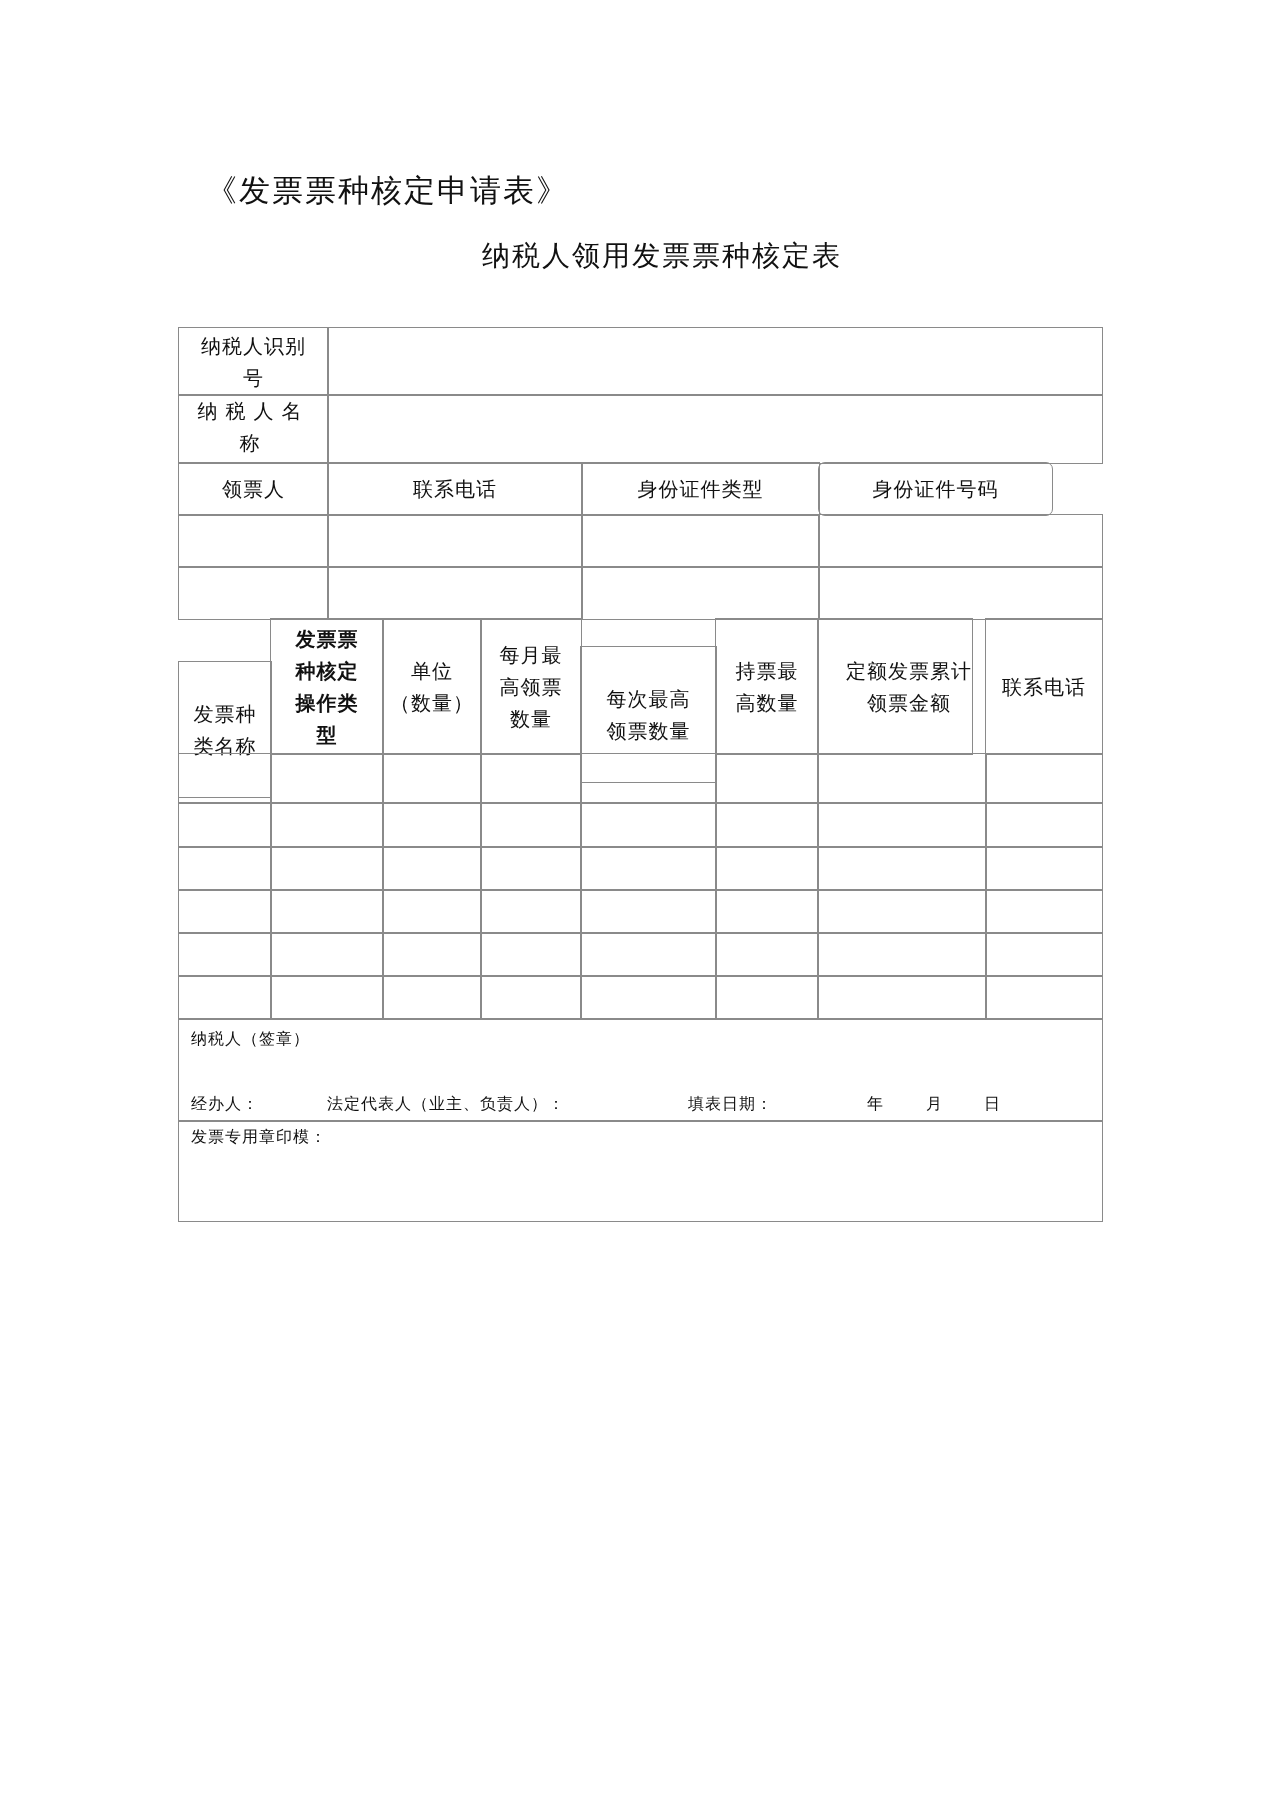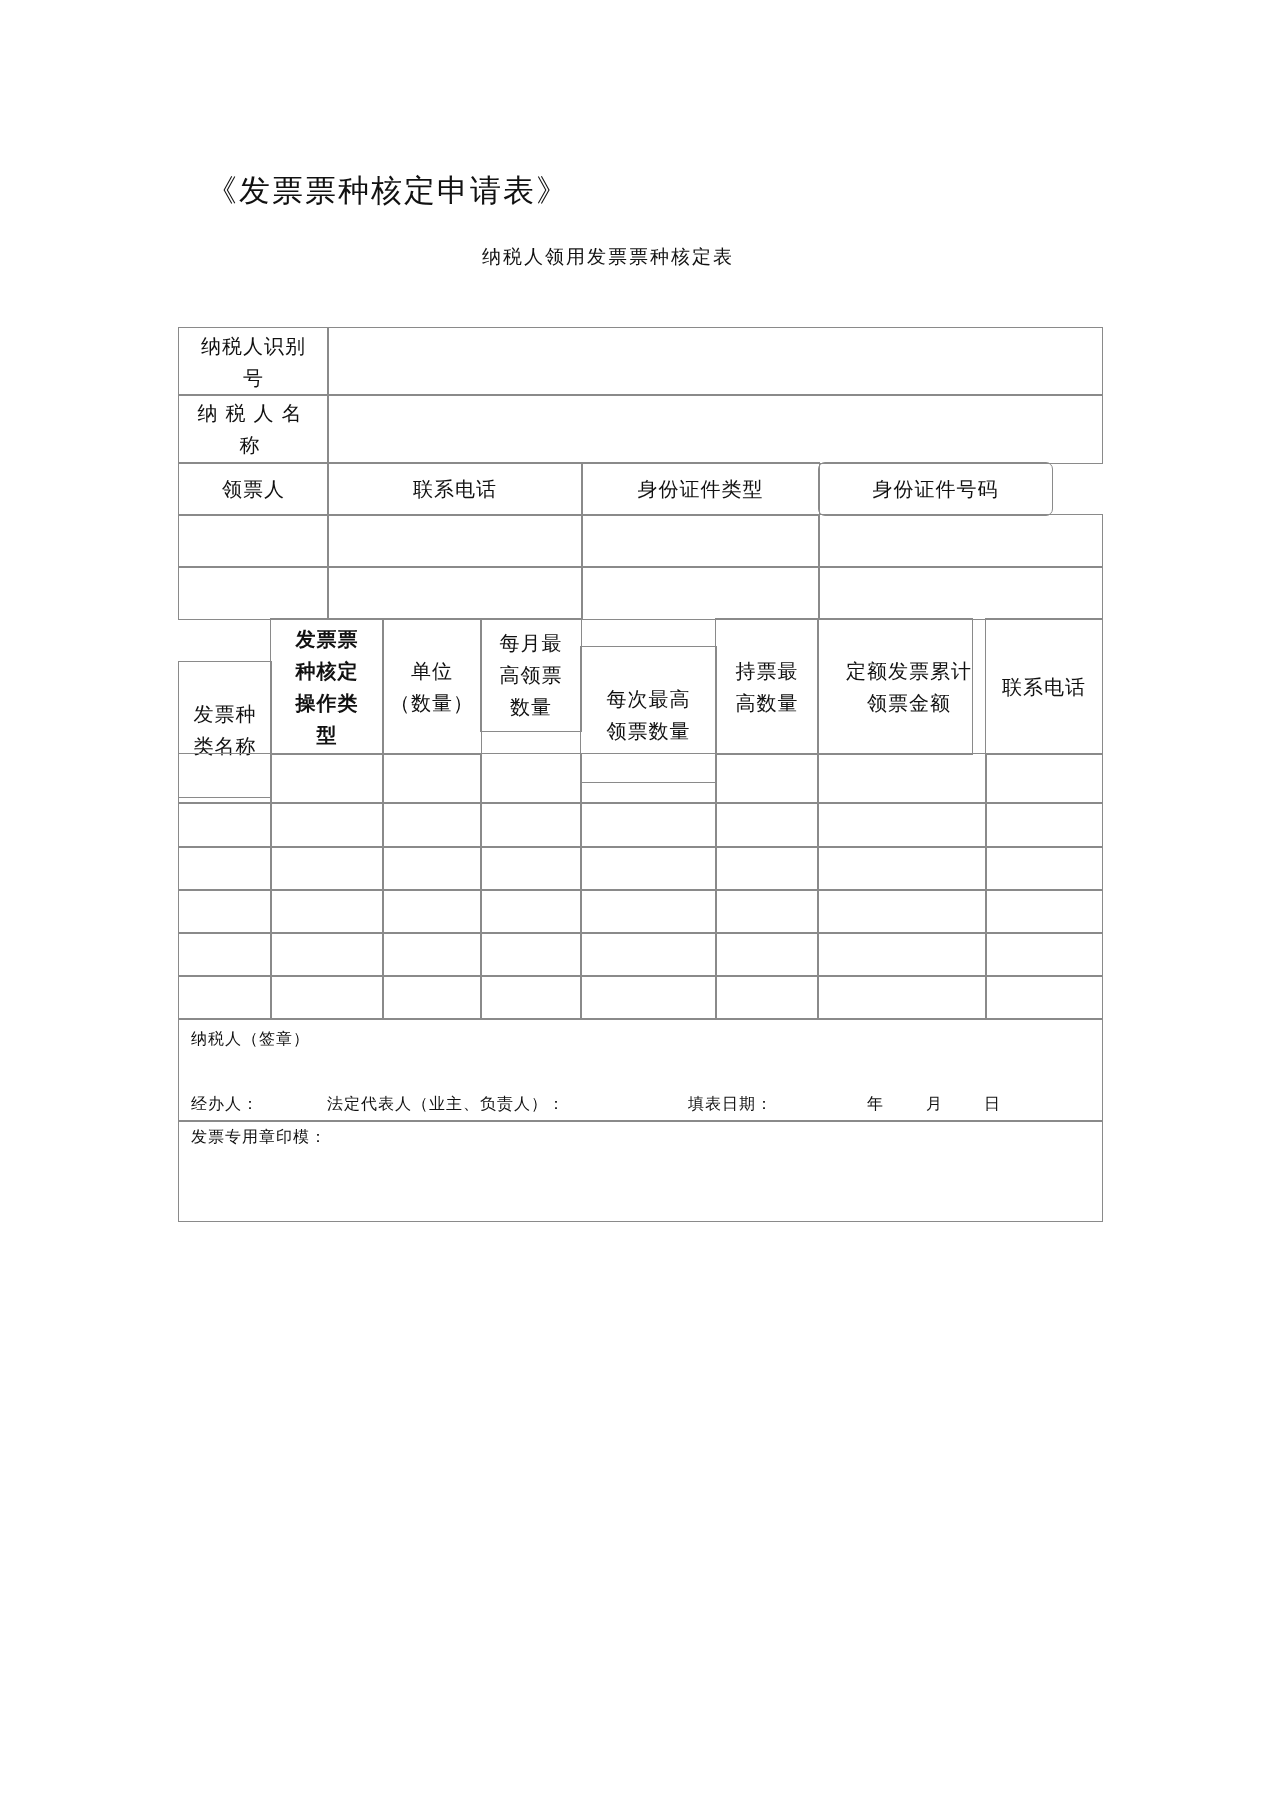--- a/index.html
+++ b/index.html
@@ -1,25 +1,25 @@
 <!DOCTYPE html>
 <html><head>
 <meta charset="utf-8">
 <style>
   html, body { margin:0; padding:0; background:#ffffff; }
   body { width:1280px; height:1810px; position:relative; overflow:hidden;
          font-family:"DejaVu Serif","Liberation Serif",serif; color:#111; }
   .doc-title { position:absolute; left:206px; top:170px; font-size:31px; letter-spacing:2px; white-space:nowrap; line-height:40px; }
-  .form-title { position:absolute; left:482px; top:238px; font-size:19px; letter-spacing:2px; white-space:nowrap; line-height:36px; }
+  .form-title { position:absolute; left:482px; top:238px; font-size:28px; letter-spacing:2px; white-space:nowrap; line-height:36px; }
   .grid { position:absolute; left:0; top:0; }
   .cell { position:absolute; box-sizing:border-box; border:1.5px solid #8a8a8a; margin:0;
           display:flex; align-items:center; justify-content:center; text-align:center;
           font-size:20px; line-height:32px; letter-spacing:1px; }
   .cell span { display:block; white-space:pre-line; }
-  .cell.spaced span { letter-spacing:8px; }
+  .cell.spaced span { letter-spacing:8px;font-family:Liberation Mono, monospace; }
   .sig-line { position:absolute; font-size:16px; line-height:28px; white-space:nowrap; letter-spacing:1px; }
 </style>
 </head>
 <body>
 
 <div class="doc-title">《发票票种核定申请表》</div>
 <div class="form-title">纳税人领用发票票种核定表</div>
 
 <div class="grid">
 
@@ -85,21 +85,21 @@
   <div class="cell" style="left:270px;top:618px;width:114px;height:137px;font-weight:bold;">
       <span>发票票
 种核定
 操作类
 型</span>
     </div>
   <div class="cell" style="left:382px;top:618px;width:100px;height:137px;">
       <span>单位
 （数量）</span>
     </div>
-  <div class="cell" style="left:480px;top:618px;width:102px;height:114px;">
+  <div class="cell" style="left:480px;top:618px;width:102px;height:137px;">
       <span>每月最
 高领票
 数量</span>
     </div>
   <div class="cell" style="left:580px;top:618px;width:137px;height:137px;margin-top:28px;">
       <span>每次最高
 领票数量</span>
     </div>
   <div class="cell" style="left:715px;top:618px;width:104px;height:137px;">
       <span>持票最

